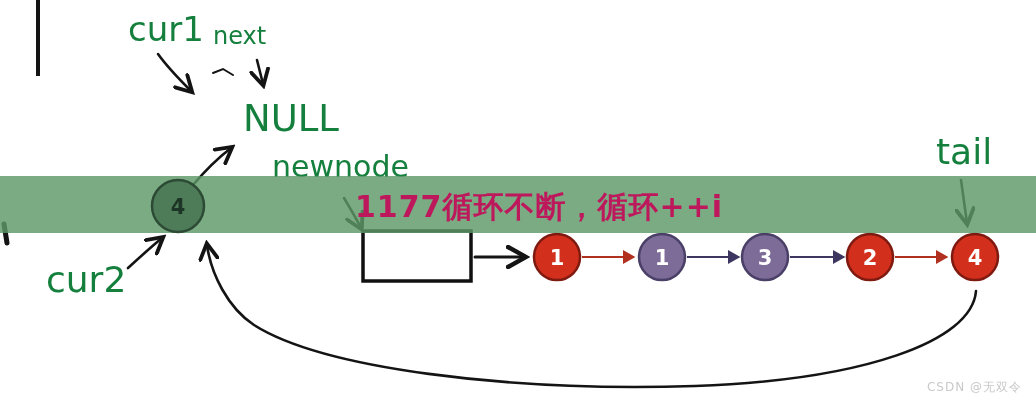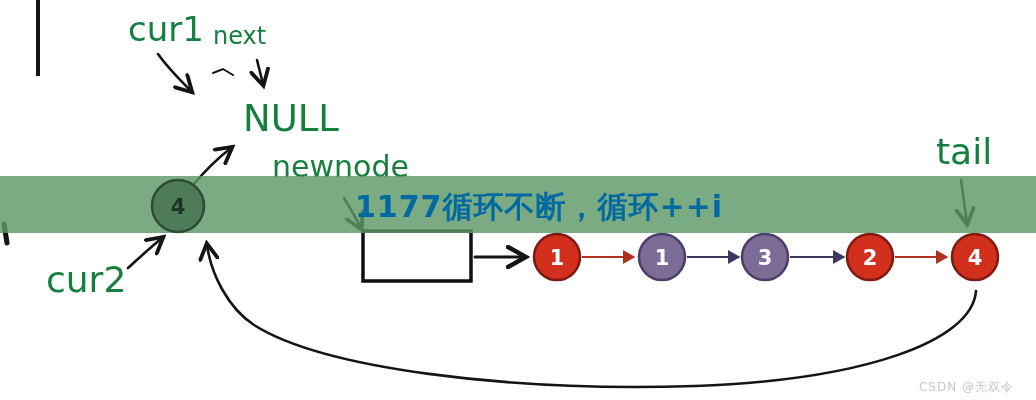--- a/index.html
+++ b/index.html
@@ -15,27 +15,27 @@
   .lbl-newnode{left:272px;top:152px; font-size:30px;}
   .lbl-cur2   {left:46px; top:262px; font-size:36px;text-align:center;}
   .lbl-tail   {left:936px;top:134px; font-size:36px;}
 
   .banner{
     position:absolute;left:0;top:176px;width:1036px;height:57px;
     z-index:5;
   }
   .banner-text{
     position:absolute;left:355px;top:187px;z-index:6;
-    color:#0369a1;font-weight:bold;font-size:30px;letter-spacing:1px;
+    color:#be185d;font-weight:bold;font-size:30px;letter-spacing:1px;
     white-space:nowrap;
   }
   .head-node-svg{position:absolute;left:146px;top:174px;z-index:7;}
   .diagram-svg{position:absolute;left:0;top:0;z-index:0;}
   .watermark{
-    position:absolute;right:22px;bottom:4px;z-index:8;
+    position:absolute;right:14px;bottom:4px;z-index:8;
     font-size:12px;color:#c9c9c9;letter-spacing:1px;
   }
 </style>
 </head>
 <body>
 
 <svg class="diagram-svg" width="1036" height="400" viewBox="0 0 1036 400">
   <defs>
     <marker id="mHand" viewBox="0 0 12 12" refX="9" refY="6" markerWidth="8" markerHeight="8" orient="auto-start-reverse">
       <path d="M1,1 L10,6 L1,11" fill="none" stroke="#141414" stroke-width="2.2" stroke-linecap="round"></path>

